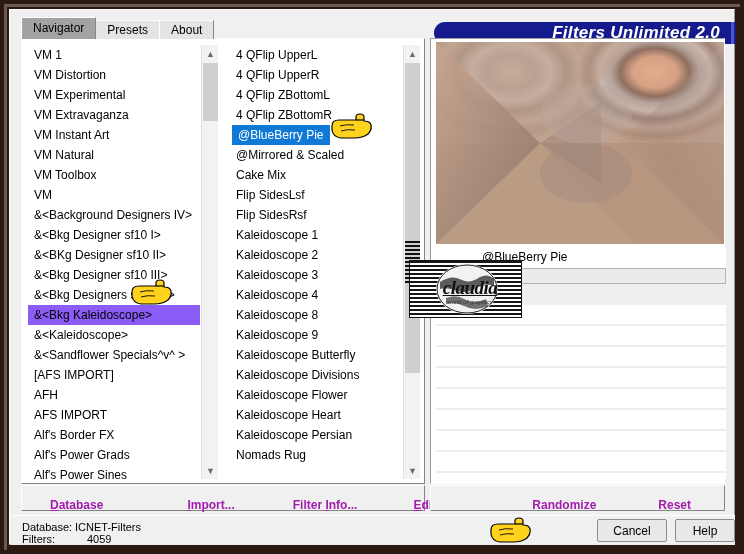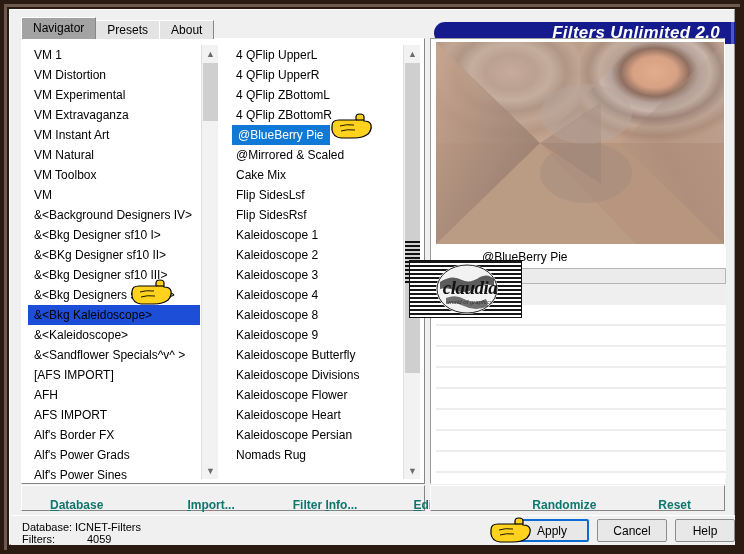--- a/index.html
+++ b/index.html
@@ -131,21 +131,21 @@
   .list-item {
     height: 20px;
     line-height: 20px;
     padding-left: 6px;
     font-size: 12px;
     color: #000;
     white-space: nowrap;
     overflow: hidden;
     cursor: default;
   }
-  .list-item.sel-gray { background: #1d4ed8; }
+  .list-item.sel-gray { background: #8b5cf6; }
   .list-item.sel-blue { background: #1079d6; color: #ffffff; display:inline-block; padding-right:6px; height:20px;}
   .list-item.sel-blue-wrap { height:20px; }
 
   
   .vscroll {
     position: absolute;
     right: 0; top: 0;
     width: 17px; height: 100%;
     background: #f2f2f2;
     border-left: 1px solid #e0e0e0;
@@ -184,21 +184,21 @@
     border-top: 1px solid #ffffff;
     border-left: 1px solid #ffffff;
     border-right: 1px solid #868686;
     border-bottom: 1px solid #868686;
     display: flex;
     align-items: center;
   }
   .flatbtn {
     font-size: 12px;
     font-weight: bold;
-    color: #0f766e;
+    color: #a21caf;
     background: transparent;
     border: none;
     cursor: default;
     white-space: nowrap;
     font-family: "Liberation Sans", sans-serif;
     margin-top: 13px;
   }
   .flatbtn u { text-decoration: underline; }
 
   
@@ -318,20 +318,21 @@
     position: absolute;
     left: 20px; top: 16px;
     width: 80px;
     text-align: center;
     font-family: "Liberation Serif", serif;
     font-style: italic;
     font-weight: bold;
     font-size: 19px;
     color: #111;
     letter-spacing: -0.5px;
+    text-decoration: underline;
   }
   #watermark .wm-sub {
     position: absolute;
     left: 30px; top: 38px;
     width: 60px;
     text-align: center;
     font-size: 6px;
     color: #333;
     font-style: italic;
   }
@@ -548,23 +549,20 @@
         <span>Reset</span>
       </button>
     </div>
 
     <div id="statusbar">
       <div class="status-line status-label" style="top:5px;">Database:</div>
       <div class="status-line status-value" style="top:5px;">ICNET-Filters</div>
       <div class="status-line status-label" style="top:17px;">Filters:</div>
       <div class="status-line status-value" style="top:17px; left:76px;">4059</div>
 
-      <button class="dlgbtn default" style="left:504px; top:3px; width:74px;">
-        <span>Apply</span>
-      </button>
       <button class="dlgbtn" style="left:586px; top:3px; width:70px;">
         <span>Cancel</span>
       </button>
       <button class="dlgbtn" style="left:664px; top:3px; width:60px;">
         <span>Help</span>
       </button>
     </div>
 
   </div>
 

